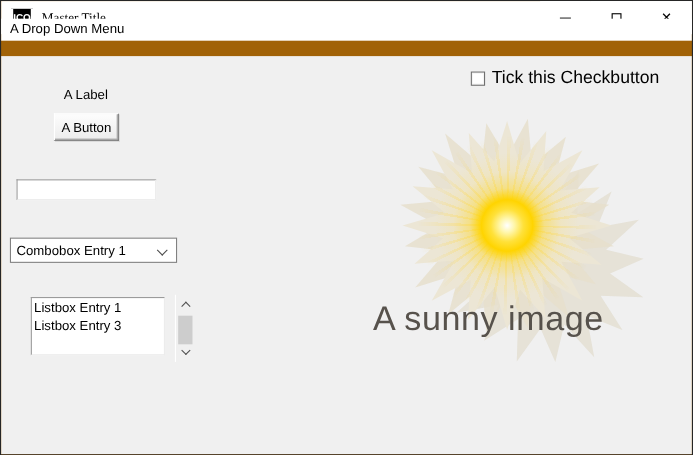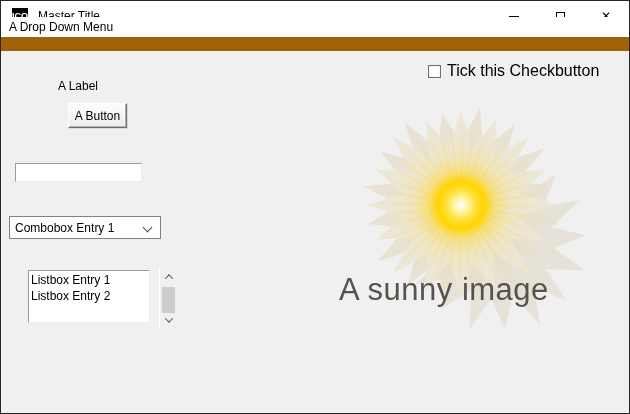--- a/index.html
+++ b/index.html
@@ -16,21 +16,21 @@
     background:#ffffff; display:flex; align-items:center;
   }
   .app-icon {
     margin-left:9px; width:20px; height:17px; background:#000;
     color:#fff; font-size:9px; font-weight:bold;
     display:flex; align-items:center; justify-content:center;
     box-shadow: inset 2px 0 0 #fff, inset -2px 0 0 #fff,
                 inset 3px 0 0 #000, inset -3px 0 0 #000;
     flex:0 0 auto;
   }
-  .title-text { margin-left:8px; font-size:12px; color:#000; white-space:nowrap; }
+  .title-text { margin-left:8px; font-size:12px; color:#000; white-space:nowrap;font-family:Liberation Serif, serif; }
   .win-controls { position:absolute; right:0; top:0; height:30px; display:flex; }
   .win-btn { width:46px; height:30px; display:flex; align-items:center; justify-content:center; background:#fff; }
   .glyph-min { width:10px; height:1px; background:#000; }
   .glyph-max { width:9px; height:9px; border:1px solid #000; background:transparent; }
   .glyph-close { font-size:12px; color:#000; line-height:1; }
   
   .menubar {
     position:absolute; top:16px; left:0; right:0; height:20px;
     background:#ffffff;
   }
@@ -43,21 +43,21 @@
 
   .a-label { position:absolute; left:57px; top:28px; font-size:12px; color:#000; }
 
   .a-button {
     position:absolute; left:48px; top:52px; width:59px; height:25px;
     background:linear-gradient(#fdfdfd,#ececec);
     border:1px solid; border-color:#ffffff #6e6e6e #6e6e6e #ffffff;
     box-shadow: inset -1px -1px 0 #b4b4b4, 1px 1px 0 #d9d9d9;
     font-size:12px; color:#000;
     display:flex; align-items:center; justify-content:center;
-    font-family:inherit; padding:0;margin-left:19px;
+    font-family:inherit; padding:0;
   }
 
   .entry {
     position:absolute; left:14px; top:112px; width:127px; height:19px;
     background:#fff; border:1px solid; border-color:#9b9b9b #ececec #ececec #9b9b9b;
     font-size:12px; color:#000; padding:0 3px; font-family:inherit; outline:none;
   }
 
   .combobox {
     position:absolute; left:8px; top:165px; width:152px; height:23px;
@@ -174,21 +174,21 @@
 
     <input class="entry" type="text" value="" style="">
 
     <div class="combobox">
       <span>Combobox Entry 1</span>
       <span class="combo-arrow"></span>
     </div>
 
     <div class="listbox">
       <div class="list-item">Listbox Entry 1</div>
-      <div class="list-item">Listbox Entry 2</div>
+      <div class="list-item">Listbox Entry 3</div>
     </div>
 
     <div class="scrollbar">
       <div class="sb-btn sb-up">
         <div class="chev up"></div>
       </div>
       <div class="sb-thumb"></div>
       <div class="sb-btn sb-down">
         <div class="chev down"></div>
       </div>

